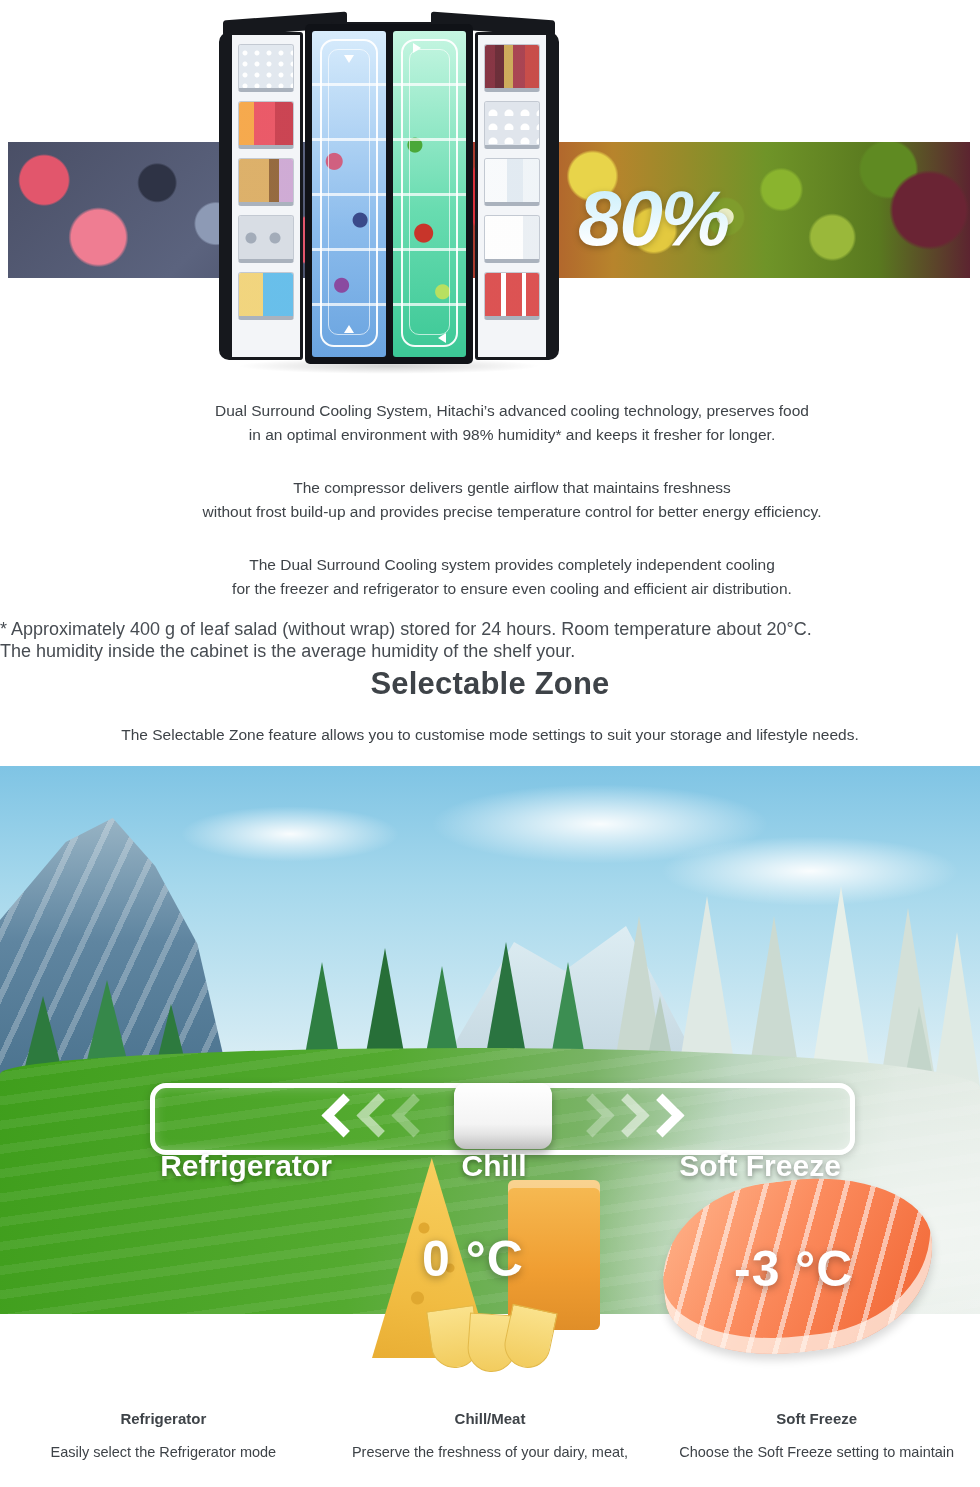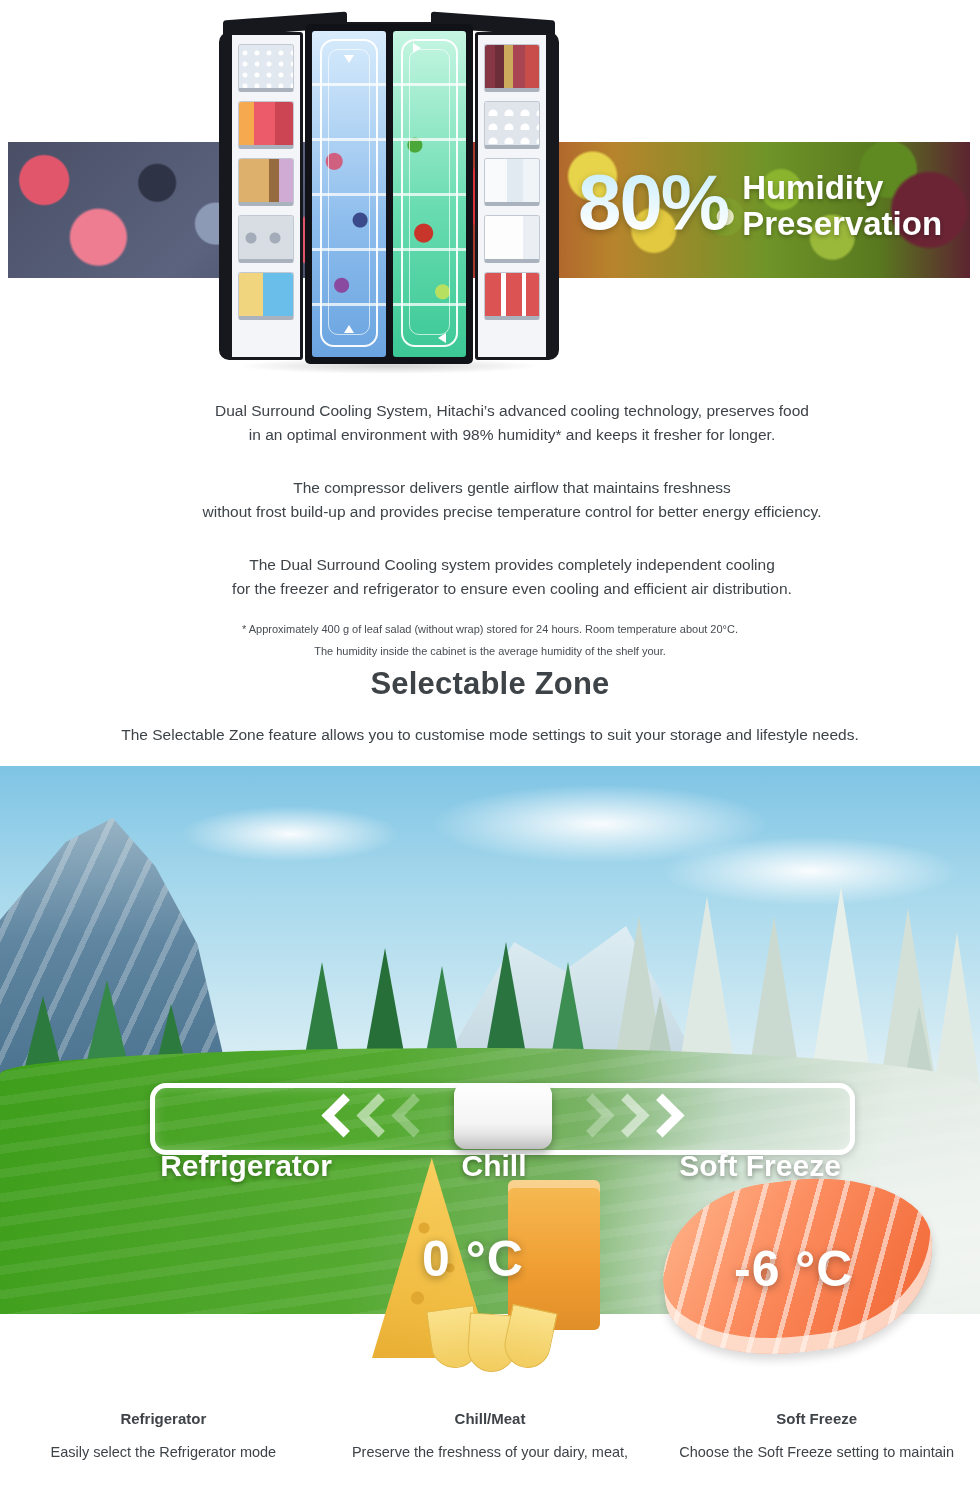--- a/index.html
+++ b/index.html
@@ -26,21 +26,21 @@
       radial-gradient(circle 34px at 6% 40%, #d8303a 0 31px, transparent 34px),
       radial-gradient(circle 28px at 14% 80%, #c32531 0 25px, transparent 28px),
       radial-gradient(circle 26px at 26% 25%, #e8d44a 0 23px, transparent 26px),
       radial-gradient(circle 24px at 38% 65%, #e3c93f 0 21px, transparent 24px),
       radial-gradient(circle 10px at 52% 55%, #e9edc6 0 8px, #7f9c2c 9px 18px, transparent 20px),
       radial-gradient(circle 22px at 63% 35%, #8ab42e 0 19px, transparent 22px),
       radial-gradient(circle 24px at 73% 70%, #9ab83a 0 21px, transparent 24px),
       radial-gradient(circle 40px at 92% 50%, #6a2434 0 36px, transparent 40px),
       radial-gradient(circle 30px at 84% 20%, #5f8a22 0 27px, transparent 30px),
       linear-gradient(90deg,#a8332e 0%,#b7842c 30%,#6f9428 60%,#59791f 82%,#5c2430 100%);}
-  .humidity-overlay{position:absolute;left:578px;top:160px;display:flex;align-items:flex-start;}
+  .humidity-overlay{position:absolute;left:578px;top:176px;display:flex;align-items:flex-start;font-style:italic;}
   .humidity-percent{font-size:78px;line-height:84px;font-weight:800;letter-spacing:-2px;
     background:linear-gradient(180deg,#c9eefb 10%,#ffffff 85%);
     -webkit-background-clip:text;background-clip:text;color:transparent;
     filter:drop-shadow(0 2px 3px rgba(0,0,0,.25));}
   .humidity-label{margin:10px 0 0 14px;color:#fff;font-weight:800;font-size:33px;line-height:36px;
     text-shadow:0 2px 4px rgba(0,0,0,.3);}
 
   
   .fridge{position:absolute;left:219px;top:14px;width:340px;height:352px;}
   .fridge-shadow{position:absolute;left:18px;bottom:-8px;width:304px;height:16px;border-radius:50%;
@@ -84,21 +84,21 @@
   .loop-inner{position:absolute;left:16px;right:16px;top:18px;bottom:22px;border:1.5px solid rgba(255,255,255,.65);border-radius:10px;}
   .arrow{position:absolute;width:0;height:0;border:5px solid transparent;}
   .arrow.up{border-bottom:8px solid #fff;}
   .arrow.down{border-top:8px solid #fff;}
   .arrow.left{border-right:8px solid #fff;}
   .arrow.right{border-left:8px solid #fff;}
 
   
   .section-title{margin:6px 0 0;text-align:center;font-size:31px;font-weight:800;color:#3e4348;letter-spacing:.2px;}
   .para{margin:29px 0 0;text-align:center;font-size:15.5px;line-height:24px;color:#3e4348;padding-left:44px;}
-  .footnote{margin:17px 0 0;text-align:center;font-size:11px;line-height:22px;color:#474c52;}
+  .footnote{margin:17px 0 0;font-size:18px;line-height:22px;color:#474c52;}
   .intro{margin:24px 16px 22px;text-align:center;font-size:15.5px;color:#3e4348;}
 
   
   .landscape{position:relative;width:980px;height:548px;overflow:visible;
     background:linear-gradient(180deg,#7fc4e4 0%,#a6d8ec 22%,#cfe9f3 48%,#e8f3f6 62%);}
   .cloud{position:absolute;border-radius:50%;background:radial-gradient(ellipse at center,rgba(255,255,255,.95),rgba(255,255,255,0) 70%);}
   .mountain{position:absolute;left:0;top:40px;width:470px;height:300px;
     background:
       repeating-linear-gradient(115deg,rgba(255,255,255,.25) 0 6px,transparent 6px 26px),
       linear-gradient(180deg,#9db8c8 0%,#5f85a0 45%,#48708c 100%);
@@ -198,24 +198,20 @@
 <div class="page">
 
   <div class="hero">
     <div class="banner">
       <div class="banner-berries"></div>
       <div class="banner-produce"></div>
     </div>
 
     <div class="humidity-overlay">
       <div class="humidity-percent">80%</div>
-      <div class="humidity-label">
-        <div>Humidity</div>
-        <div>Preservation</div>
-      </div>
     </div>
 
     <div class="fridge">
       <div class="fridge-shadow"></div>
       <div class="door-top l"></div>
       <div class="door-top c"></div>
       <div class="door-top r"></div>
 
       <div class="door l">
         <div class="bin bin-ice">
@@ -346,21 +342,21 @@
       <div class="wedge"></div>
       <div class="block"></div>
       <div class="slice sl1"></div>
       <div class="slice sl2"></div>
       <div class="slice sl3"></div>
       <div class="temp">0 °C</div>
     </div>
 
     <div class="food food-salmon">
       <div class="fillet"></div>
-      <div class="temp">-6 °C</div>
+      <div class="temp">-3 °C</div>
     </div>
   </div>
 
   <div class="zones-row">
     <div class="zone-col">
       <h3 class="zone-title">Refrigerator</h3>
       <div class="zone-line">Easily select the Refrigerator mode</div>
 
     </div>
     <div class="zone-col">

